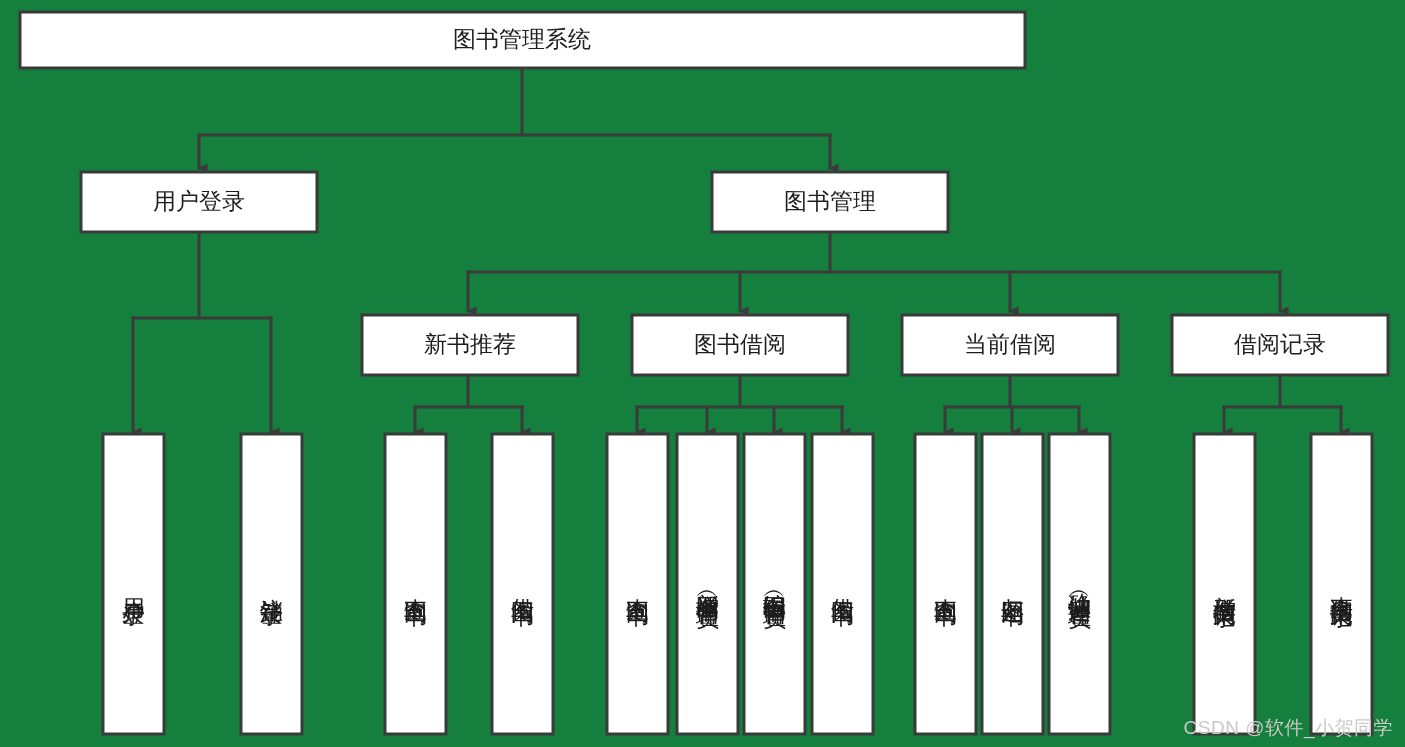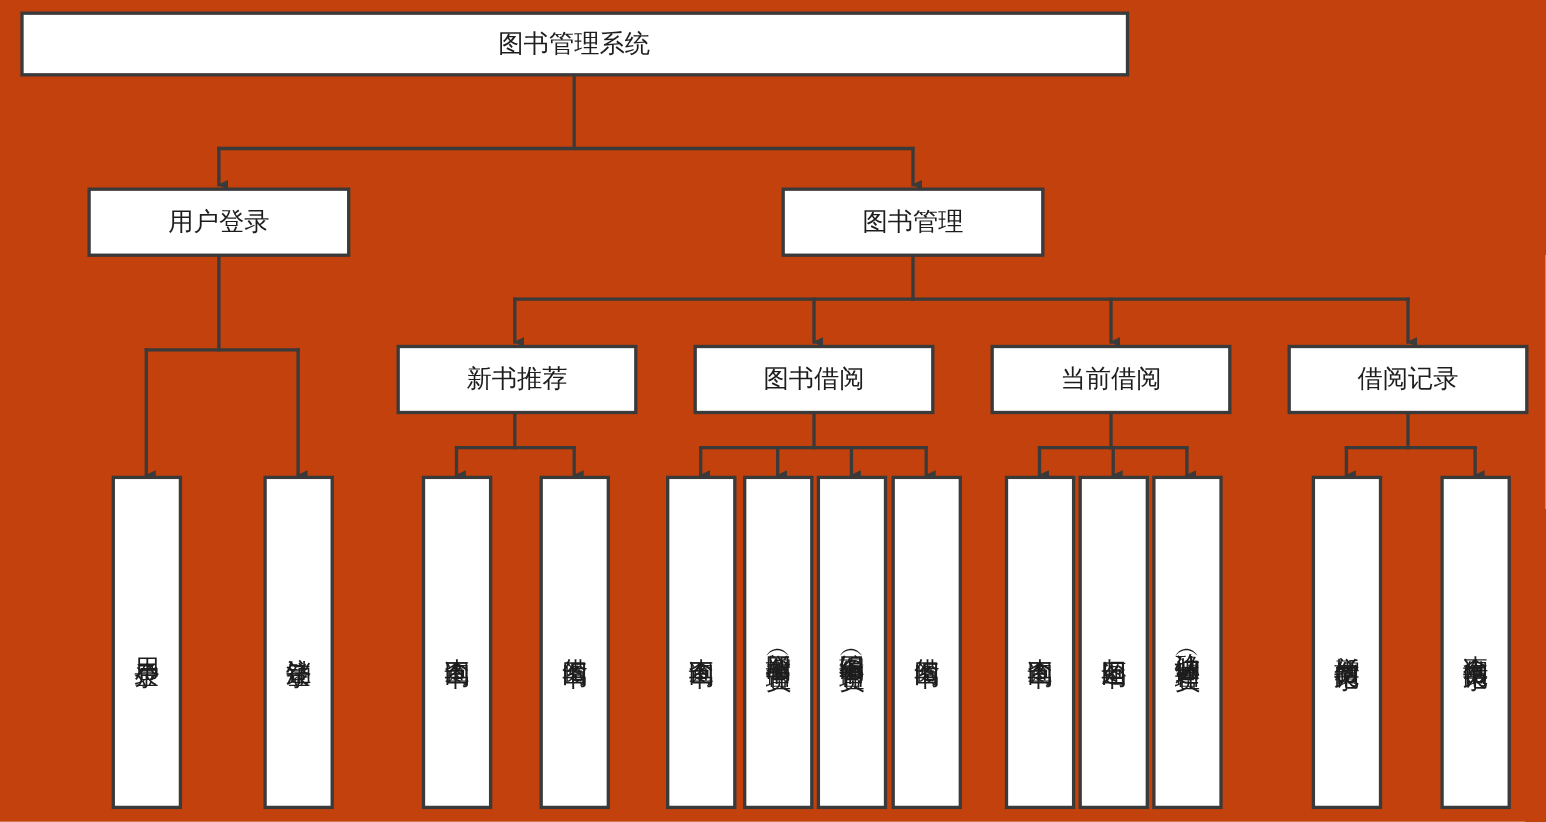--- a/index.html
+++ b/index.html
@@ -11,21 +11,21 @@
     width: 1405px;
     height: 747px;
     font-family: "Liberation Sans", "DejaVu Sans", sans-serif;
     overflow: hidden;
     position: relative;
   }
   #diagram-root {
     position: relative;
     width: 1405px;
     height: 747px;
-    background: #c2410c;
+    background: #15803d;
   }
   svg.tree-canvas {
     position: absolute;
     left: 0;
     top: 0;
     width: 1405px;
     height: 747px;
     display: block;
   }
   .node-box {
@@ -213,13 +213,14 @@
     <span class="leaf-label-text">确认归还（管理员）</span>
   </div>
 
   <div class="leaf-label-cell" style="left:1194px; top:434px; width:61px; height:300px;">
     <span class="leaf-label-text">新增借阅记录</span>
   </div>
   <div class="leaf-label-cell" style="left:1311px; top:434px; width:61px; height:300px;">
     <span class="leaf-label-text">查询借阅记录</span>
   </div>
 
+  <div class="watermark">CSDN @软件_小贺同学</div>
 </div>
 
 </body></html>

